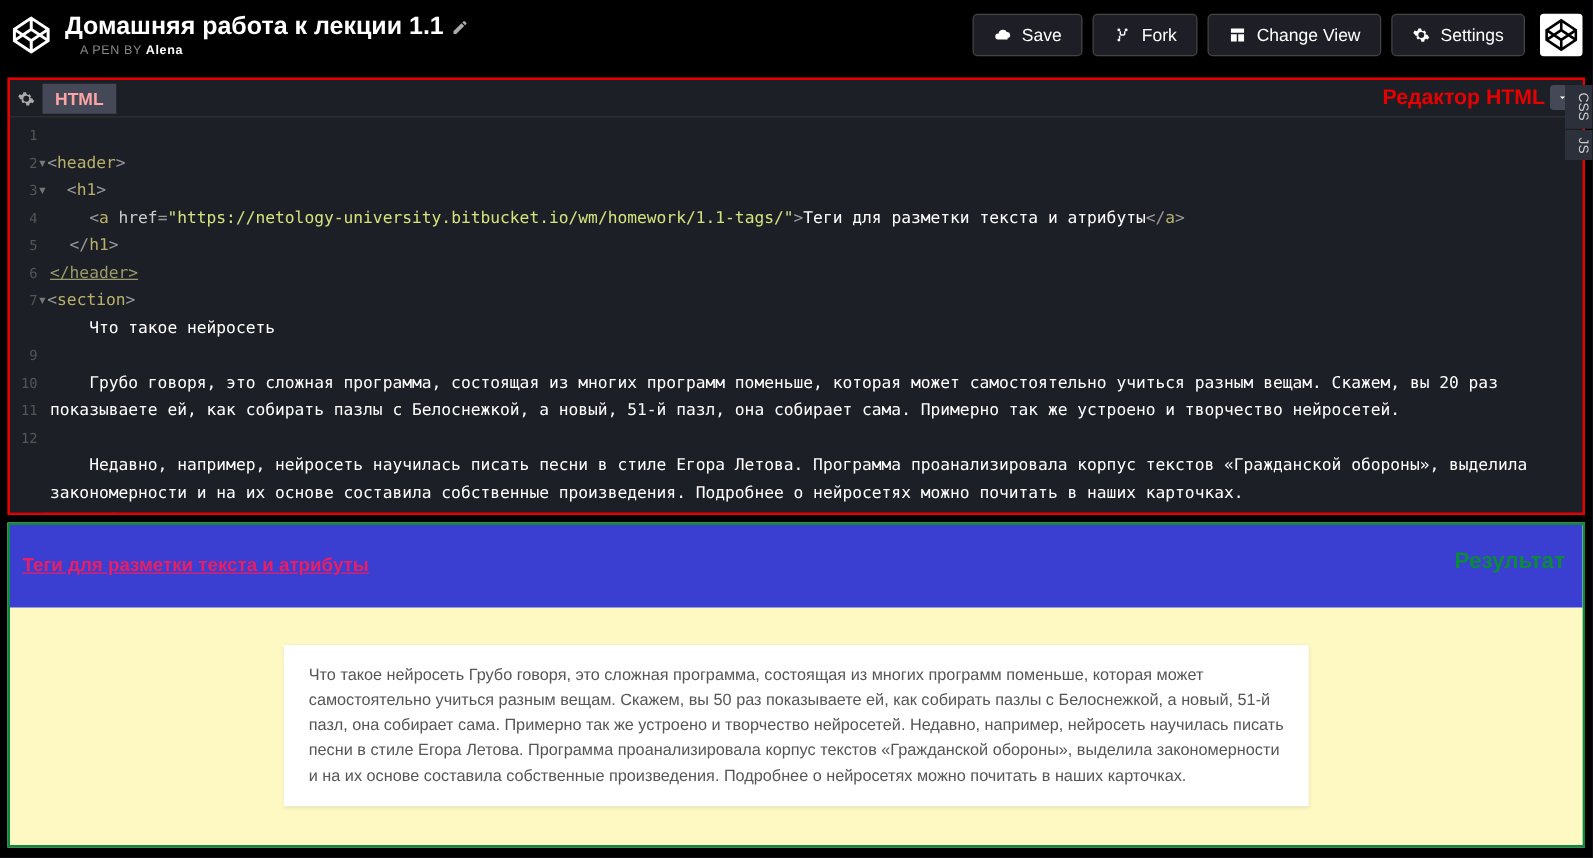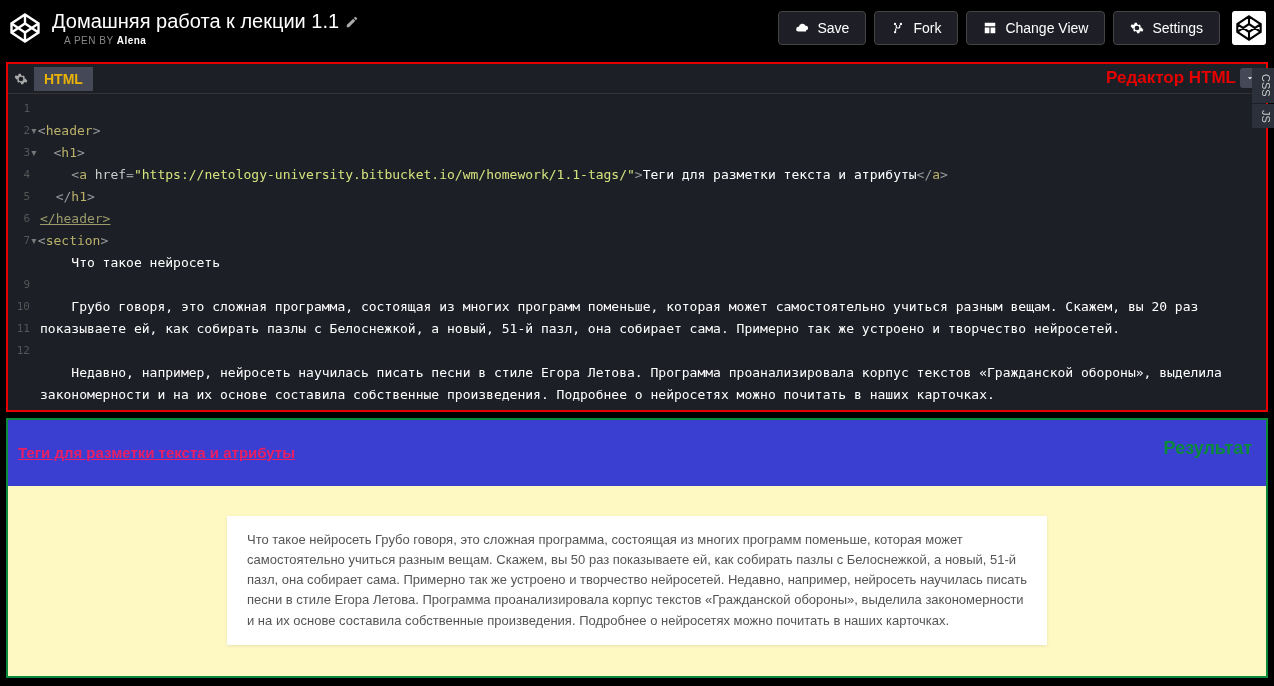--- a/index.html
+++ b/index.html
@@ -20,21 +20,21 @@
     padding: 0 8px;
   }
   .logo {
     width: 34px; height: 34px;
     margin-right: 10px;
     display:flex;align-items:center;justify-content:center;
   }
   .logo svg { width: 30px; height: 30px; }
   .title-block { flex: 1; }
   .title-row { display:flex; align-items:center; gap:6px;}
-  .pen-title { font-size: 20px; font-weight: 400; color:#fff; }
+  .pen-title { font-size: 20px; font-weight: 700; color:#fff; }
   .edit-icon { width:14px;height:14px;fill:#aaa;}
   .byline { font-size: 10px; color:#888; letter-spacing:0.5px; margin-top:2px;margin-left:12px;}
   .byline b { color:#fff; font-weight:600;}
   .top-buttons { display:flex; gap:8px; align-items:center;}
   .btn {
     background:#444857;
     border:1px solid #555;
     color:#fff;
     padding:8px 16px;
     border-radius:4px;
@@ -70,21 +70,21 @@
     align-items:center;
     background:#1d1f27;
     border-bottom:1px solid #333;
     height:30px;
     padding:0 6px;
     position:relative;
   }
   .gear-sm{width:14px;height:14px;fill:#aaa;}
   .editor-tab {
     background:#444857;
-    color:#eab308;
+    color:#fca5a5;
     font-weight:700;
     font-size:14px;
     padding:4px 10px;
     margin-left:6px;
   }
   .annot-red {
     position:absolute;
     right:30px;
     top:4px;
     color:#e60000;

